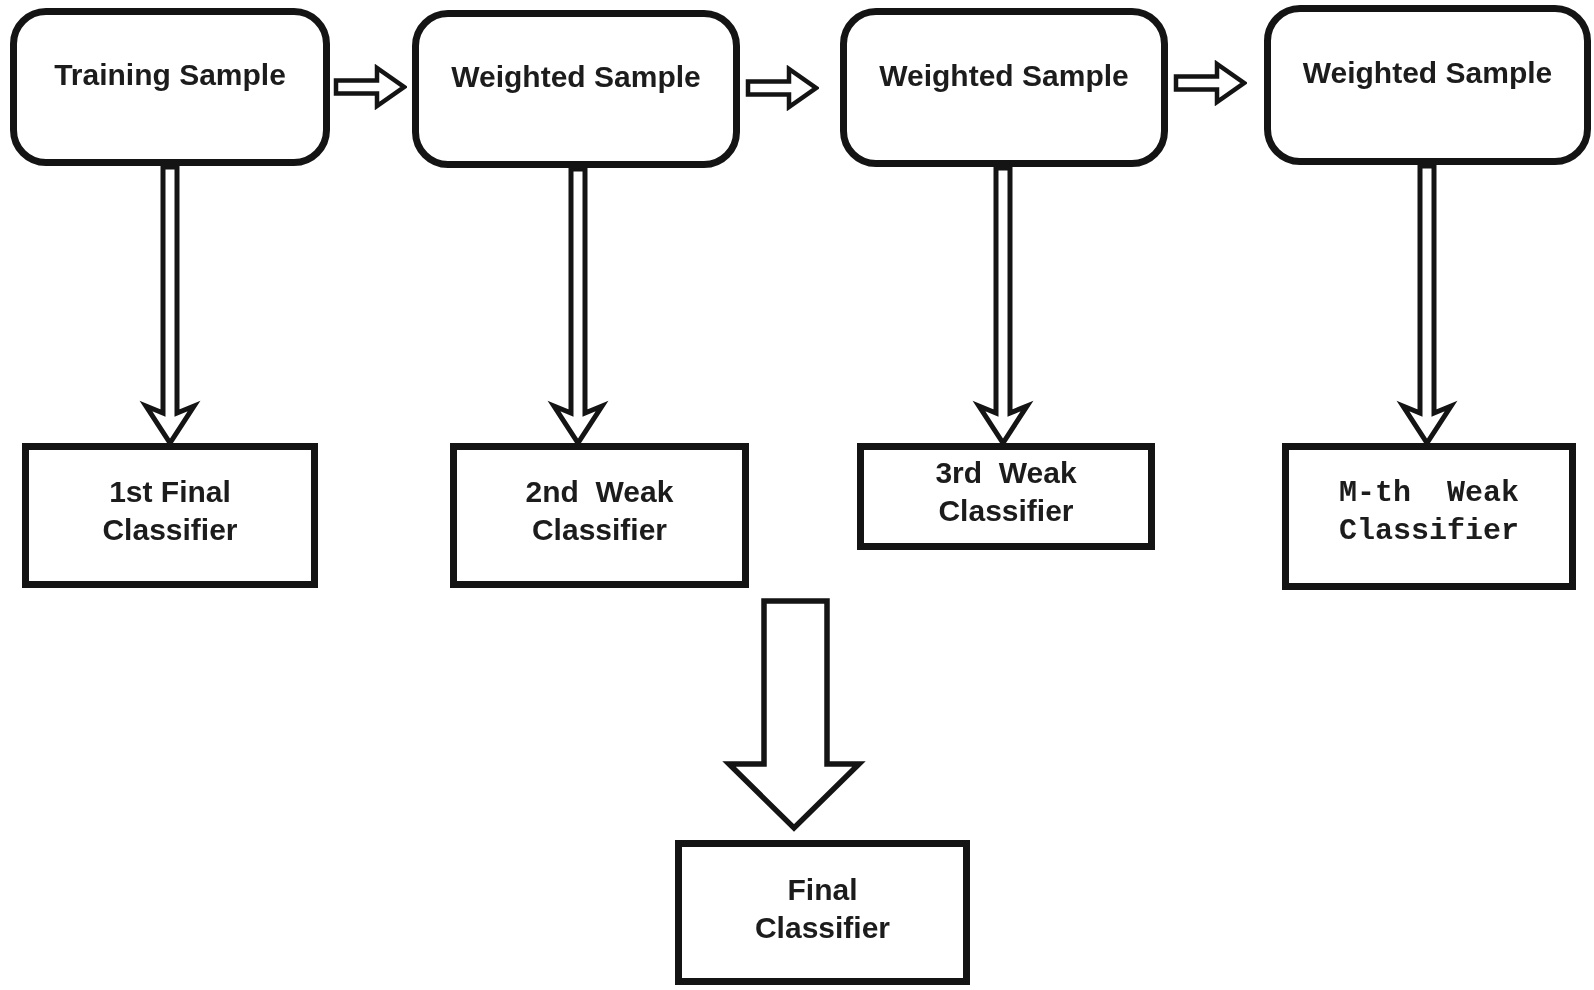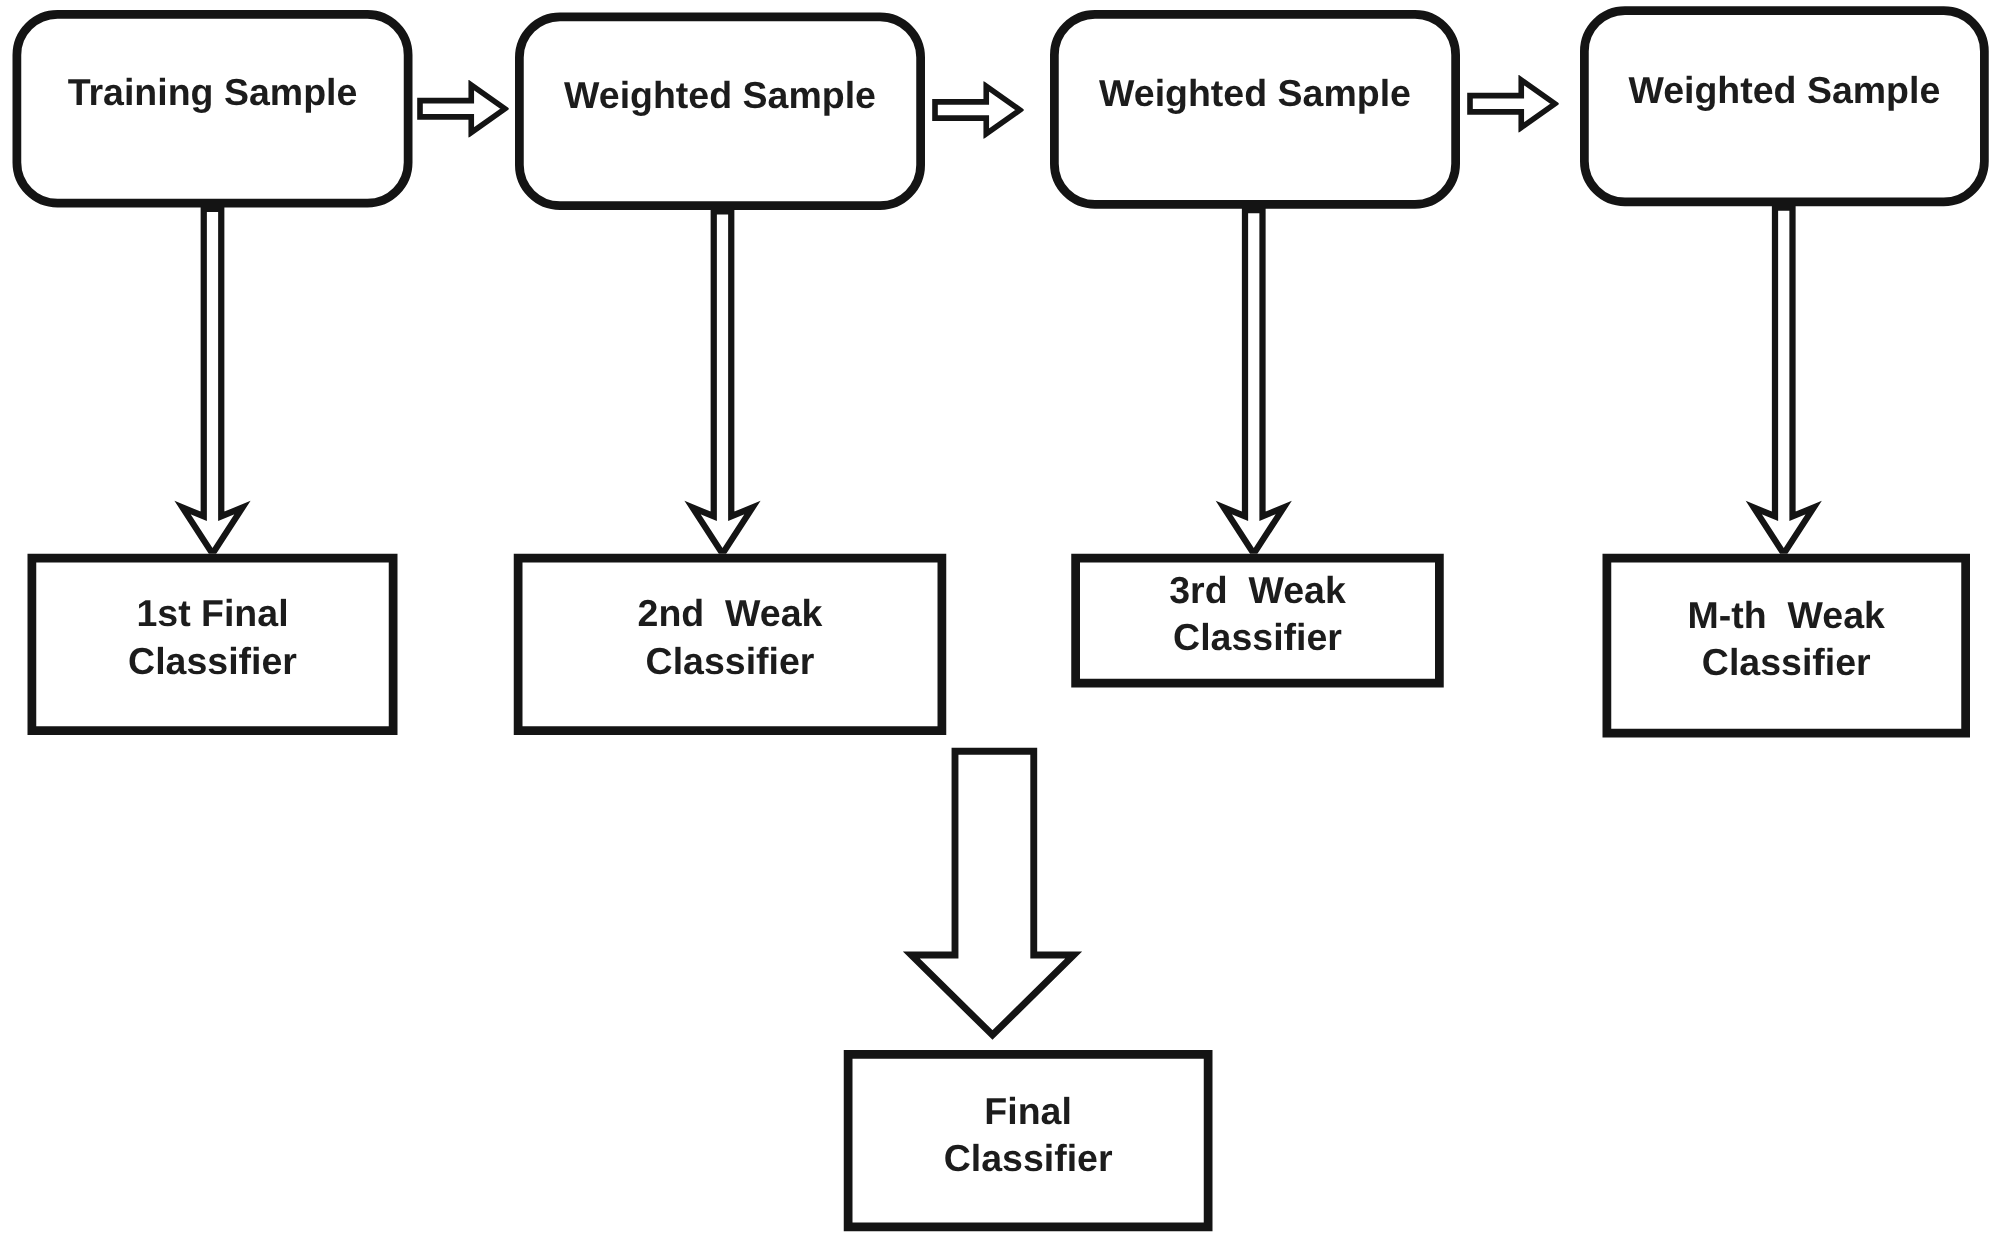--- a/index.html
+++ b/index.html
@@ -114,35 +114,35 @@
     </svg>
   </div>
 
   <div class="box weak-box" style="left:22px; top:443px; width:296px; height:145px;">
     <span>
       <span class="label-line">1st Final</span>
       <span class="label-line">Classifier</span>
     </span>
   </div>
 
-  <div class="box weak-box" style="left:411px; top:443px; width:346px; height:145px;">
+  <div class="box weak-box" style="left:450px; top:443px; width:299px; height:145px;">
     <span>
       <span class="label-line">2nd  Weak</span>
       <span class="label-line">Classifier</span>
     </span>
   </div>
 
   <div class="box weak-box" style="left:857px; top:443px; width:298px; height:107px;">
     <span>
       <span class="label-line">3rd  Weak</span>
       <span class="label-line">Classifier</span>
     </span>
   </div>
 
-  <div class="box weak-box" style="left:1282px; top:443px; width:294px; height:147px;">
+  <div class="box weak-box" style="left:1282px; top:443px; width:294px; height:147px;font-family:Liberation Mono, monospace;">
     <span>
       <span class="label-line">M-th  Weak</span>
       <span class="label-line">Classifier</span>
     </span>
   </div>
 
   <div class="arrow" style="left:722px; top:597px;">
     <svg width="144" height="236" viewBox="0 0 144 236">
       <polygon points="42,4 105,4 105,167 137,167 72,231 7,167 42,167" fill="#ffffff" stroke="#141414" stroke-width="5.5" stroke-linejoin="miter"></polygon>
     </svg>

